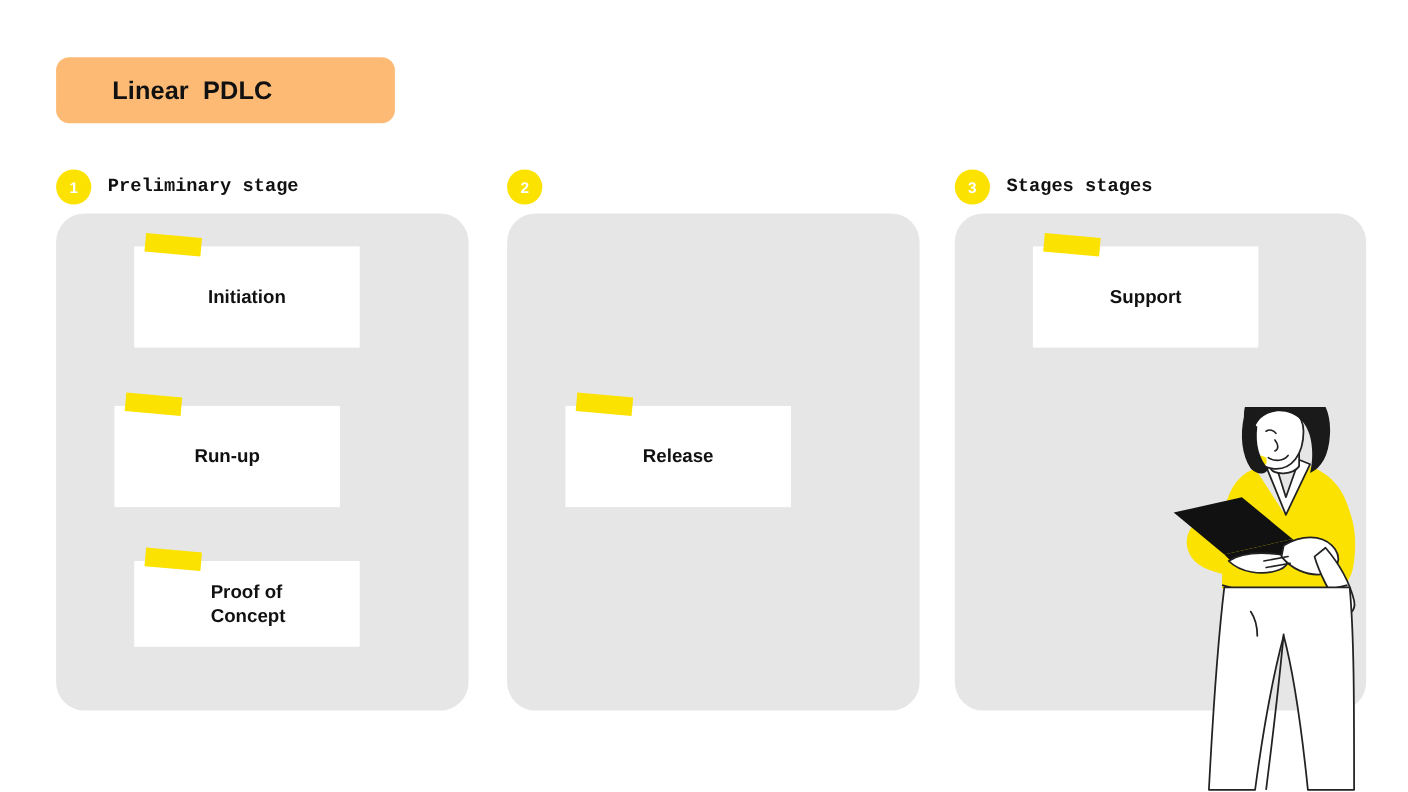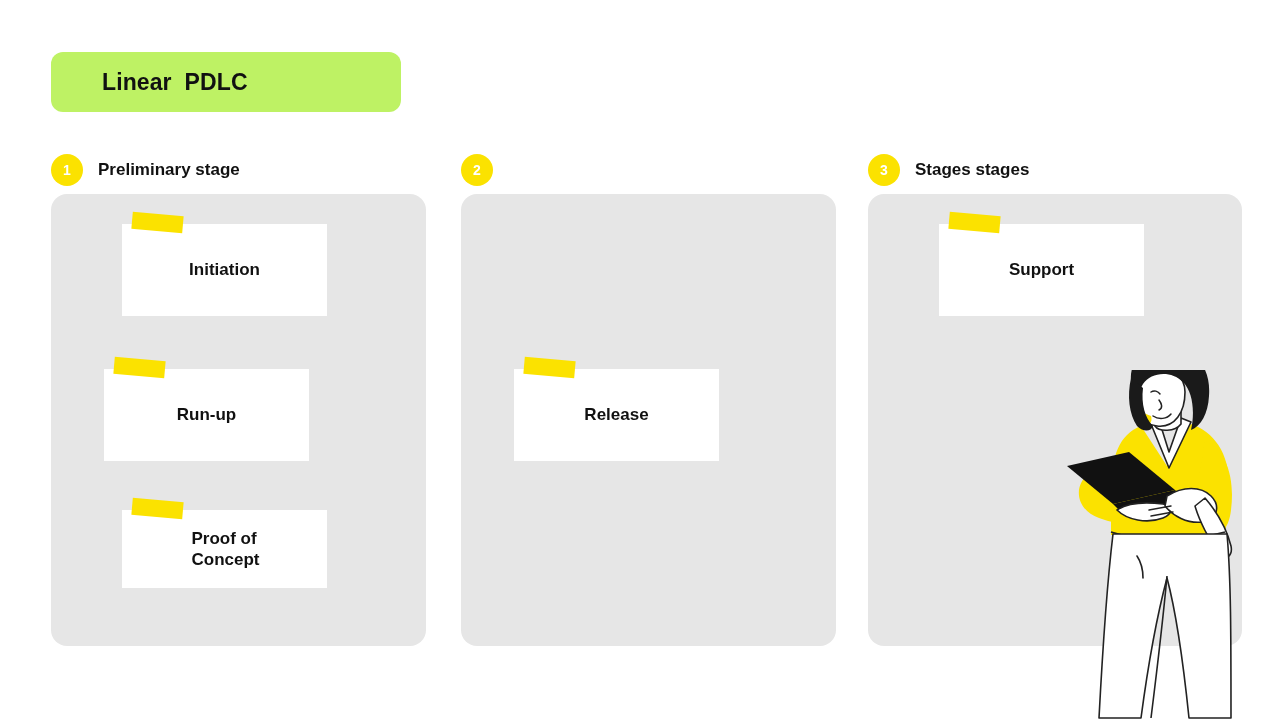--- a/index.html
+++ b/index.html
@@ -21,23 +21,23 @@
     width: 1280px;
     height: 720px;
     background: #ffffff;
   }
 
   
   .title-badge {
     position: absolute;
     left: 51px;
     top: 52px;
-    width: 350px;
+    width: 308px;
     height: 60px;
-    background: #bef264;
+    background: #fdba74;
     border-radius: 12px;
     display: flex;
     align-items: center;
   }
   .title-badge-text {
     margin-left: 51px;
     font-size: 23px;
     font-weight: bold;
     color: #111111;
     letter-spacing: 0.1px;
@@ -71,26 +71,27 @@
     align-items: center;
     justify-content: center;
     flex: 0 0 auto;
   }
   .col-title {
     margin-left: 15px;
     font-size: 17px;
     font-weight: bold;
     color: #111111;
     white-space: nowrap;
+    font-family: Liberation Mono, monospace;
   }
 
   .panel {
     position: relative;
     background: #E6E6E6;
-    border-radius: 16px;
+    border-radius: 26px;
     height: 452px;
     margin-top: 2px;
     overflow: visible;
   }
 
   
   .card {
     position: absolute;
     width: 205px;
     height: 92px;

